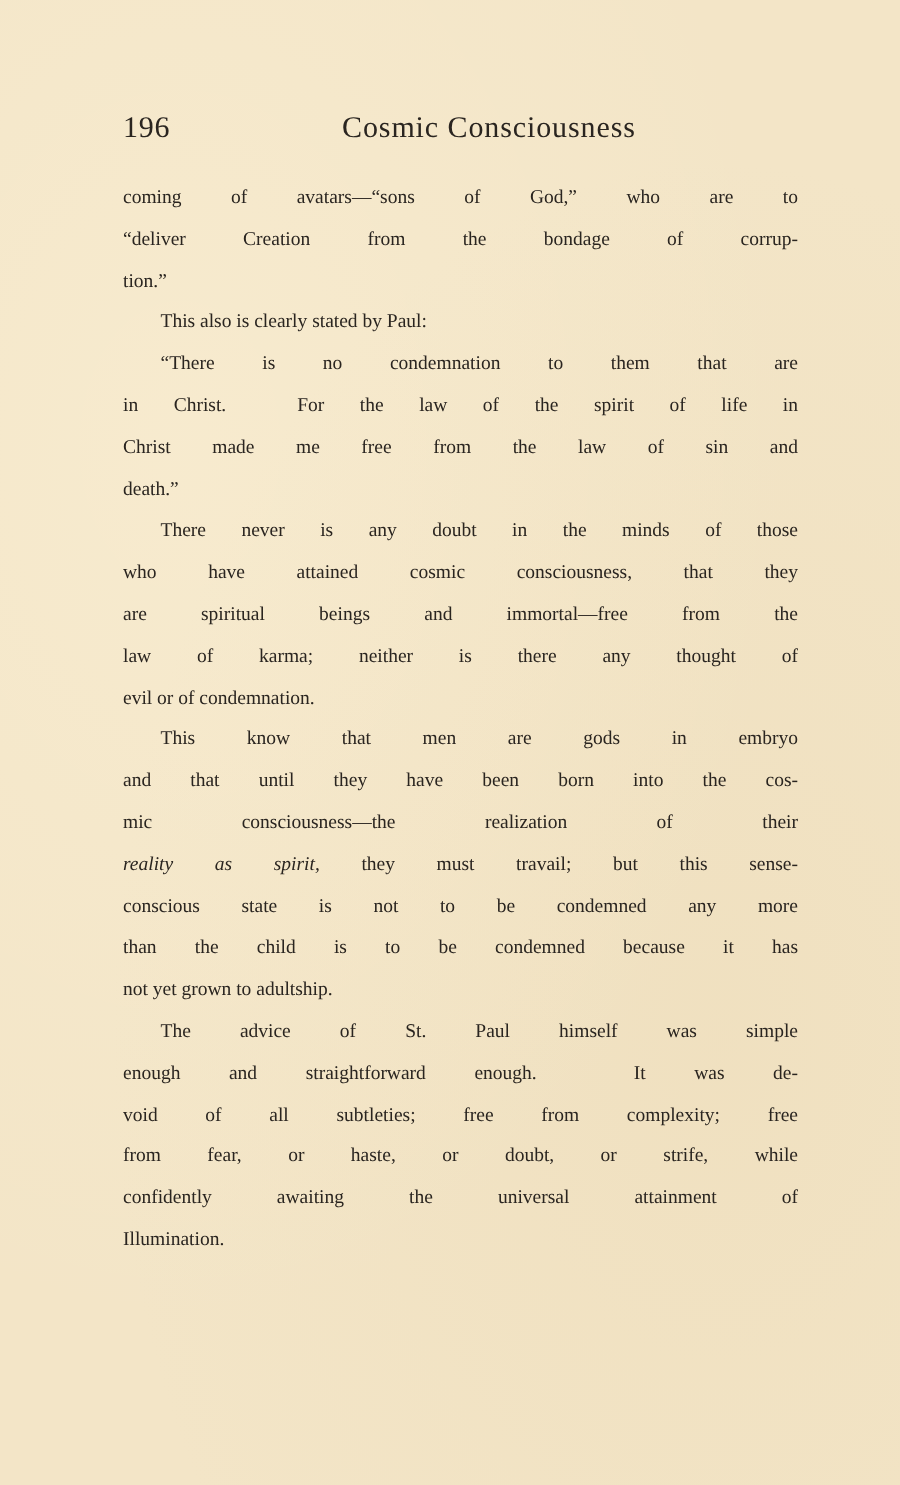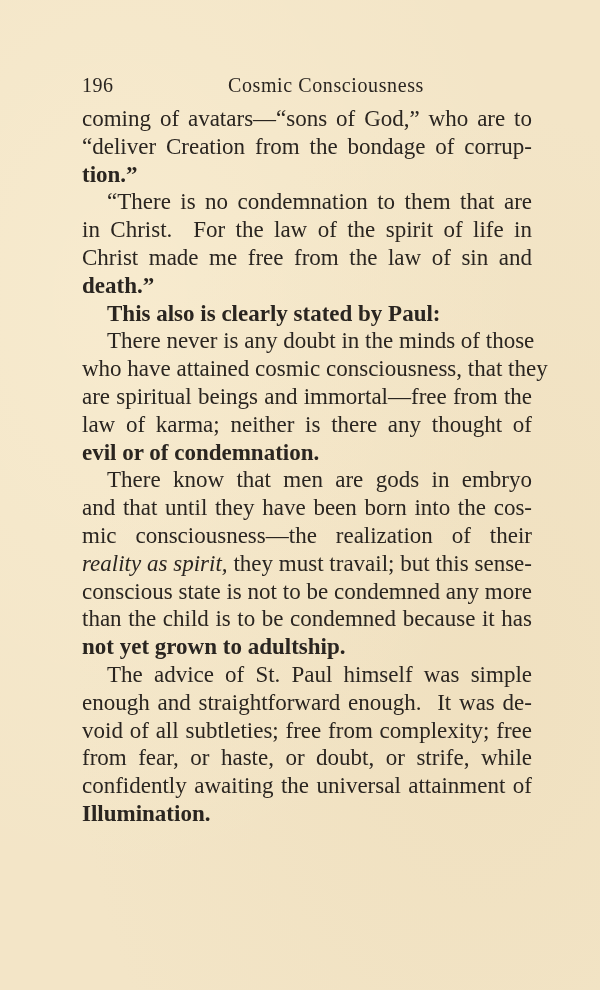--- a/index.html
+++ b/index.html
@@ -38,36 +38,35 @@
       letter-spacing: 0.5px;
     }
     .header-title {
       position: absolute;
       left: 146px;
       top: 0;
       letter-spacing: 0.6px;
     }
     .body-text {
       position: absolute;
-      top: 105px;
+      top: 117px;
       left: 82px;
       width: 450px;
-      font-size: 23px;
+      font-size: 13px;
       line-height: 27.8px;
       text-align: justify;
     }
     .line {
       display: block;
       text-align: justify;
       text-align-last: justify;
       white-space: nowrap;
     }
     .line.last {
       text-align-last: left;
-      font-weight: bold;
     }
     .line.indent {
       padding-left: 25px;
     }
     em {
     }
   </style>
 </head>
 <body>
 
@@ -79,40 +78,40 @@
 
   <div class="body-text">
 
     <div>
       <span class="line">coming of avatars—“sons of God,” who are to</span>
       <span class="line">“deliver Creation from the bondage of corrup-</span>
       <span class="line last">tion.”</span>
     </div>
 
     <div>
+      <span class="line last indent">This also is clearly stated by Paul:</span>
+    </div>
+
+    <div>
       <span class="line indent">“There is no condemnation to them that are</span>
       <span class="line" style="white-space:pre;">in Christ.  For the law of the spirit of life in</span>
       <span class="line">Christ made me free from the law of sin and</span>
       <span class="line last">death.”</span>
-    </div>
-
-    <div>
-      <span class="line last indent">This also is clearly stated by Paul:</span>
     </div>
 
     <div>
       <span class="line indent">There never is any doubt in the minds of those</span>
       <span class="line">who have attained cosmic consciousness, that they</span>
       <span class="line">are spiritual beings and immortal—free from the</span>
       <span class="line">law of karma; neither is there any thought of</span>
       <span class="line last">evil or of condemnation.</span>
     </div>
 
     <div>
-      <span class="line indent">There know that men are gods in embryo</span>
+      <span class="line indent">This know that men are gods in embryo</span>
       <span class="line">and that until they have been born into the cos-</span>
       <span class="line">mic consciousness—the realization of their</span>
       <span class="line" id="italic-line"><em>reality as spirit,</em> they must travail; but this sense-</span>
       <span class="line">conscious state is not to be condemned any more</span>
       <span class="line">than the child is to be condemned because it has</span>
       <span class="line last">not yet grown to adultship.</span>
     </div>
 
     <div>
       <span class="line indent">The advice of St. Paul himself was simple</span>

